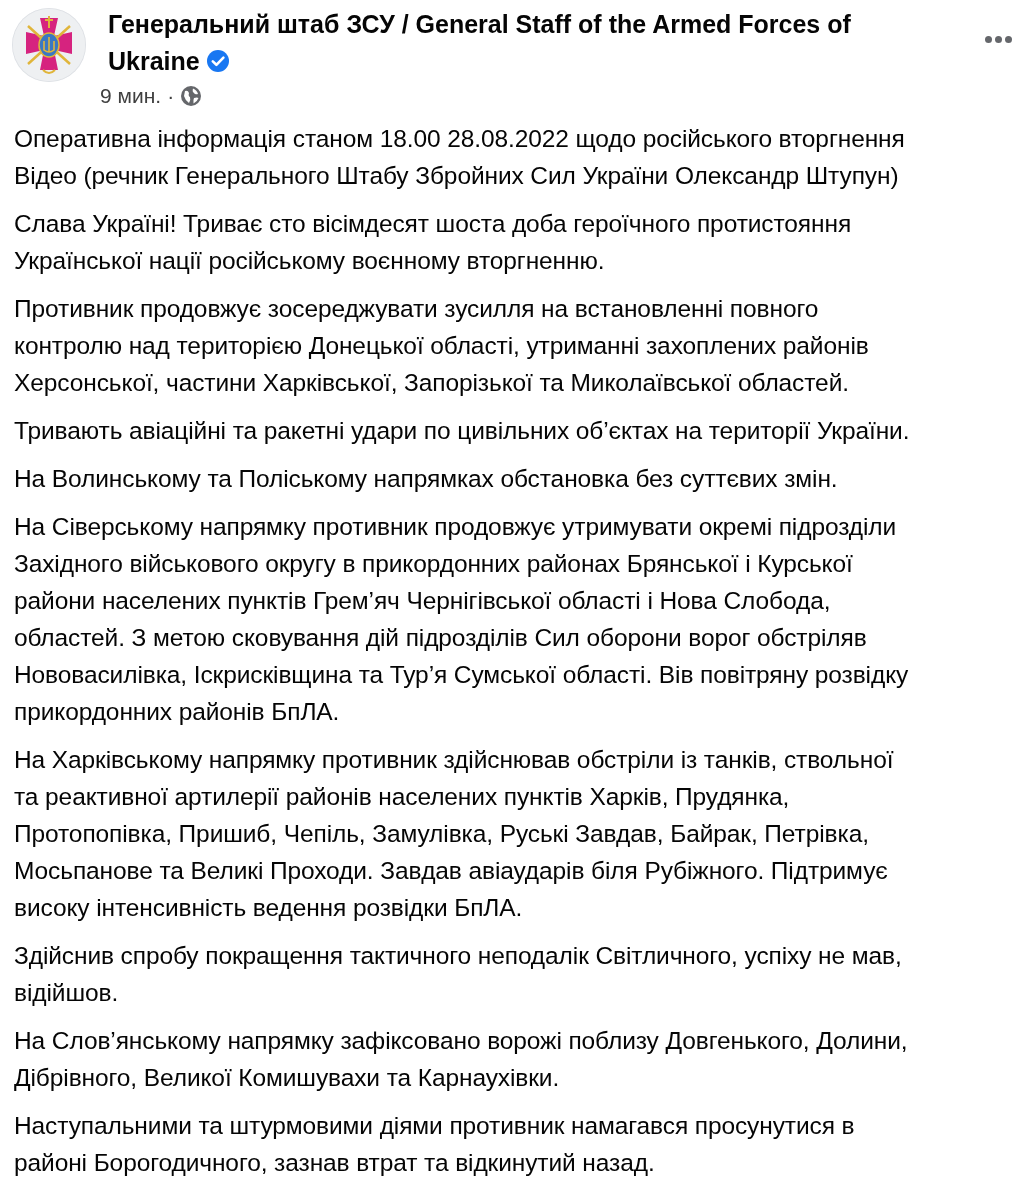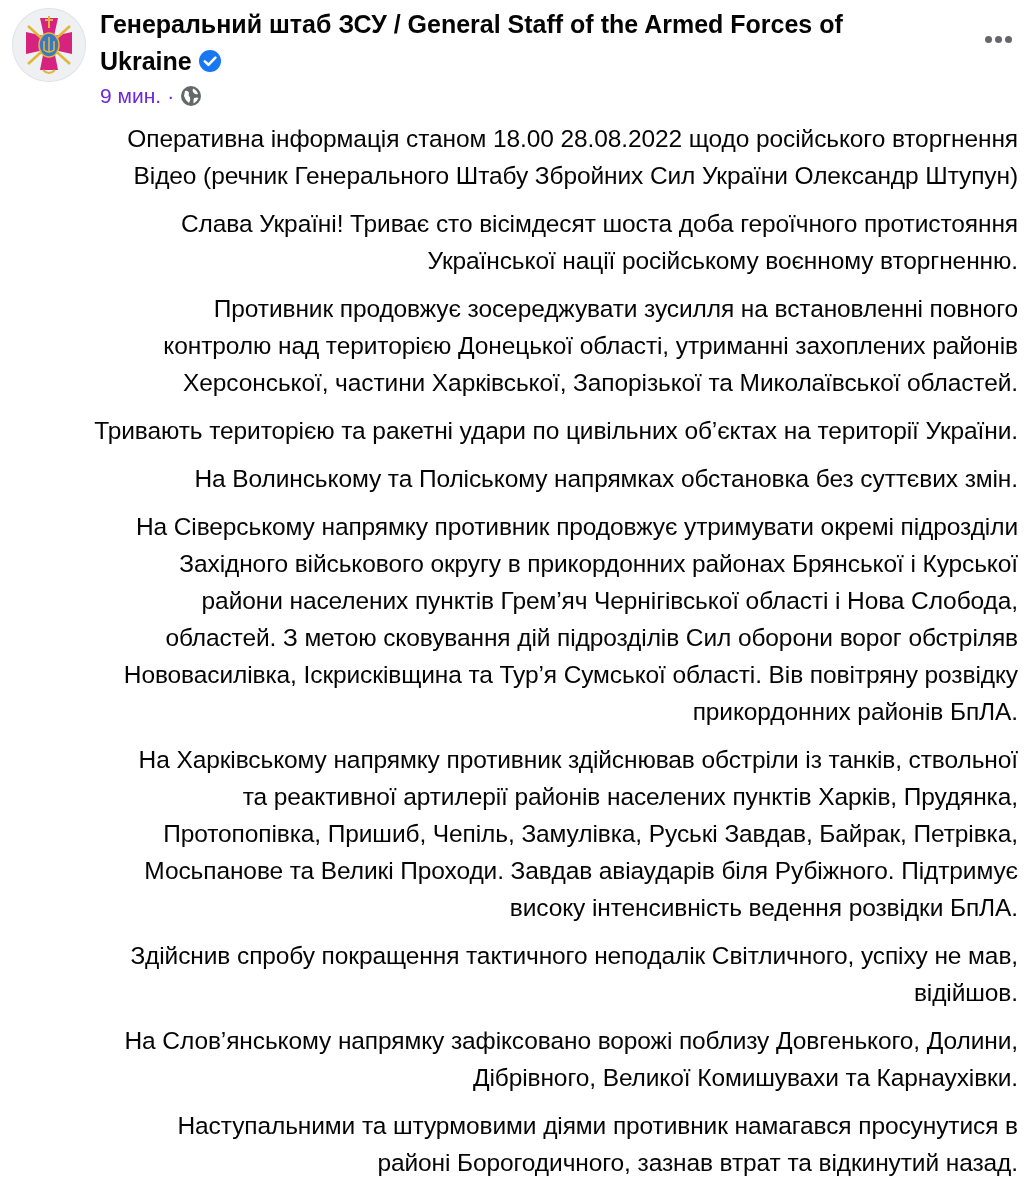--- a/index.html
+++ b/index.html
@@ -10,38 +10,38 @@
     }
     .post { position: relative; width: 1032px; }
     .header { position: relative; height: 120px; }
     .avatar {
       position: absolute; left: 12px; top: 8px; width: 74px; height: 74px;
       border-radius: 50%; background: #eef0f2; overflow: hidden;
       box-shadow: inset 0 0 0 1px #dfe2e6;
     }
     .avatar svg { width: 74px; height: 74px; display: block; }
     .author {
-      position: absolute; left: 100px; top: 6px; width: 800px;
+      position: absolute; left: 108px; top: 6px; width: 800px;
       font-size: 25px; font-weight: 700; line-height: 37px; color: #050505;
     }
     .verified { display: inline-block; vertical-align: -3px; margin-left: 6px; width: 24px; height: 24px; }
     .verified svg { width: 24px; height: 24px; display: block; }
     .meta {
-      position: absolute; left: 100px; top: 82px; font-size: 21px; color: #6d28d9;
+      position: absolute; left: 100px; top: 82px; font-size: 21px; color: #404040;
       display: flex; align-items: center; gap: 4px; line-height: 28px;
     }
     .meta .dot { margin: 0 2px; }
     .globe { width: 22px; height: 22px; display: inline-block; }
     .globe svg { width: 22px; height: 22px; display: block; }
     .more {
       position: absolute; right: 14px; top: 24px; width: 40px; height: 30px;
       display: flex; align-items: center; justify-content: center; gap: 3px; cursor: pointer;
     }
     .more span { width: 7px; height: 7px; border-radius: 50%; background: #65676b; display: block; }
-    .body { padding: 0 14px; text-align: right; }
+    .body { padding: 0 14px; }
     .para {
       font-size: 24.5px; line-height: 37px; margin: 0 0 11px 0; color: #050505;
       letter-spacing: -0.1px;
     }
     .para .line { display: block; white-space: nowrap; }
   </style>
 </head>
 <body>
 
 <div class="post">
@@ -94,21 +94,21 @@
     <p class="para">
       <span class="line">Слава Україні! Триває сто вісімдесят шоста доба героїчного протистояння</span>
       <span class="line">Української нації російському воєнному вторгненню.</span>
     </p>
     <p class="para">
       <span class="line">Противник продовжує зосереджувати зусилля на встановленні повного</span>
       <span class="line">контролю над територією Донецької області, утриманні захоплених районів</span>
       <span class="line">Херсонської, частини Харківської, Запорізької та Миколаївської областей.</span>
     </p>
     <p class="para">
-      <span class="line">Тривають територією та ракетні удари по цивільних об’єктах на території України.</span>
+      <span class="line">Тривають авіаційні та ракетні удари по цивільних об’єктах на території України.</span>
     </p>
     <p class="para">
       <span class="line">На Волинському та Поліському напрямках обстановка без суттєвих змін.</span>
     </p>
     <p class="para">
       <span class="line">На Сіверському напрямку противник продовжує утримувати окремі підрозділи</span>
       <span class="line">Західного військового округу в прикордонних районах Брянської і Курської</span>
       <span class="line">райони населених пунктів Грем’яч Чернігівської області і Нова Слобода,</span>
       <span class="line">областей. З метою сковування дій підрозділів Сил оборони ворог обстріляв</span>
       <span class="line">Нововасилівка, Іскрисківщина та Тур’я Сумської області. Вів повітряну розвідку</span>

